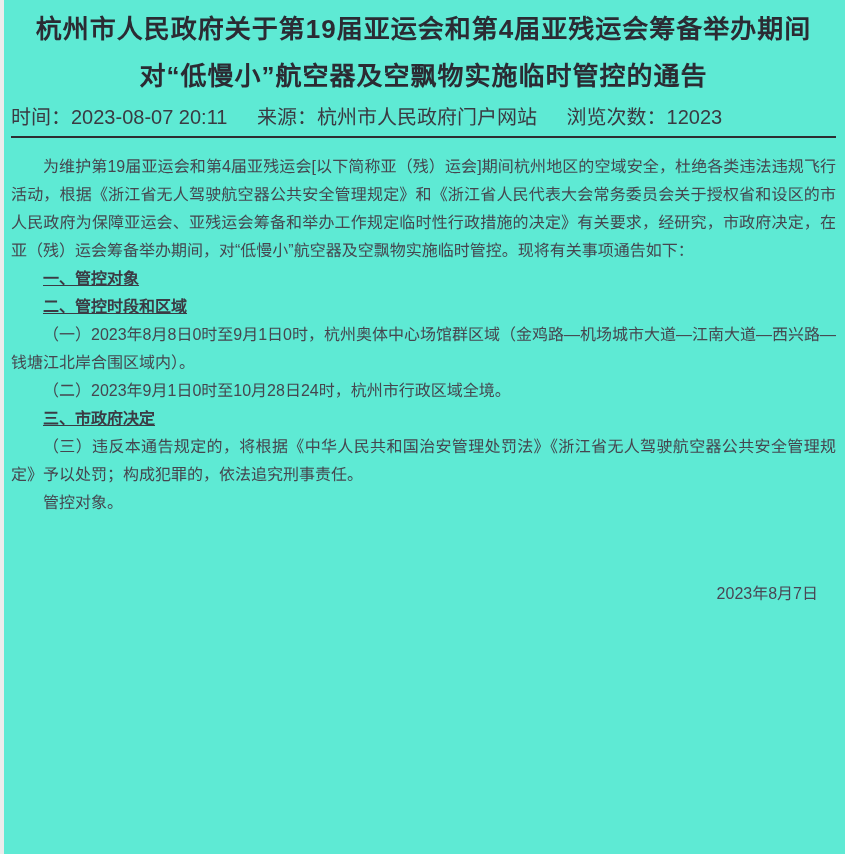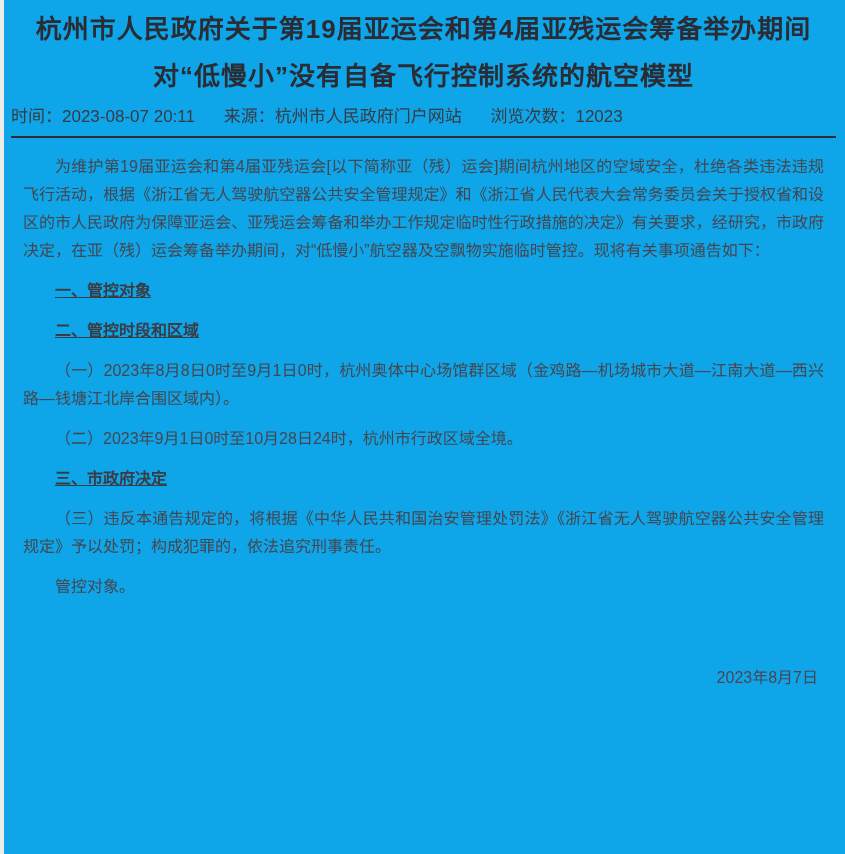--- a/index.html
+++ b/index.html
@@ -8,73 +8,73 @@
     width: 845px;
     height: 854px;
     overflow: hidden;
     background: #f2f2f2;
     font-family: "Liberation Sans", "DejaVu Sans", sans-serif;
   }
   .page {
     box-sizing: border-box;
     width: 845px;
     height: 854px;
-    background: #0ea5e9;
+    background: #5eead4;
     border-left: 4px solid #ececec;
     padding: 4px 9px 0 7px;
   }
   .title {
     margin: 0;
     padding-top: 2px;
     text-align: center;
     color: #2b2b33;
     font-size: 26px;
     font-weight: bold;
     letter-spacing: 1px;
   }
   .title .title-line { display: block; line-height: 47px; }
   .meta {
     margin-top: 5px;
-    font-size: 17px;
+    font-size: 20px;
     color: #3a3a42;
     line-height: 24px;
     white-space: nowrap;
   }
   .meta .meta-item { margin-right: 24px; }
   .divider {
     border: none;
     border-top: 2px solid #2d2d31;
     margin: 7px 0 0 0;
   }
   .doc-body {
     margin-top: 15px;
     font-size: 16px;
     line-height: 28px;
     color: #46464f;
     text-align: justify;
   }
-  .doc-body p { margin: 12px; text-indent: 2em; }
+  .doc-body p { margin: 0; text-indent: 2em; }
   .doc-body p.heading { font-weight: bold; color: #3b3b44; text-decoration: underline; }
   .signature {
     margin-top: 58px;
     padding-right: 18px;
     text-align: right;
     font-size: 16px;
     line-height: 38px;
     color: #4a4655;
   }
 </style>
 </head>
 <body>
 
 <div class="page">
 
   <h1 class="title">
     <span class="title-line">杭州市人民政府关于第19届亚运会和第4届亚残运会筹备举办期间</span>
-    <span class="title-line">对“低慢小”没有自备飞行控制系统的航空模型</span>
+    <span class="title-line">对“低慢小”航空器及空飘物实施临时管控的通告</span>
   </h1>
 
   <div class="meta">
     <span class="meta-item"><span>时间：</span><span>2023-08-07 20:11</span></span>
     <span class="meta-item"><span>来源：</span><span>杭州市人民政府门户网站</span></span>
     <span class="meta-item"><span>浏览次数：</span><span>12023</span></span>
   </div>
 
   <hr class="divider">
 

